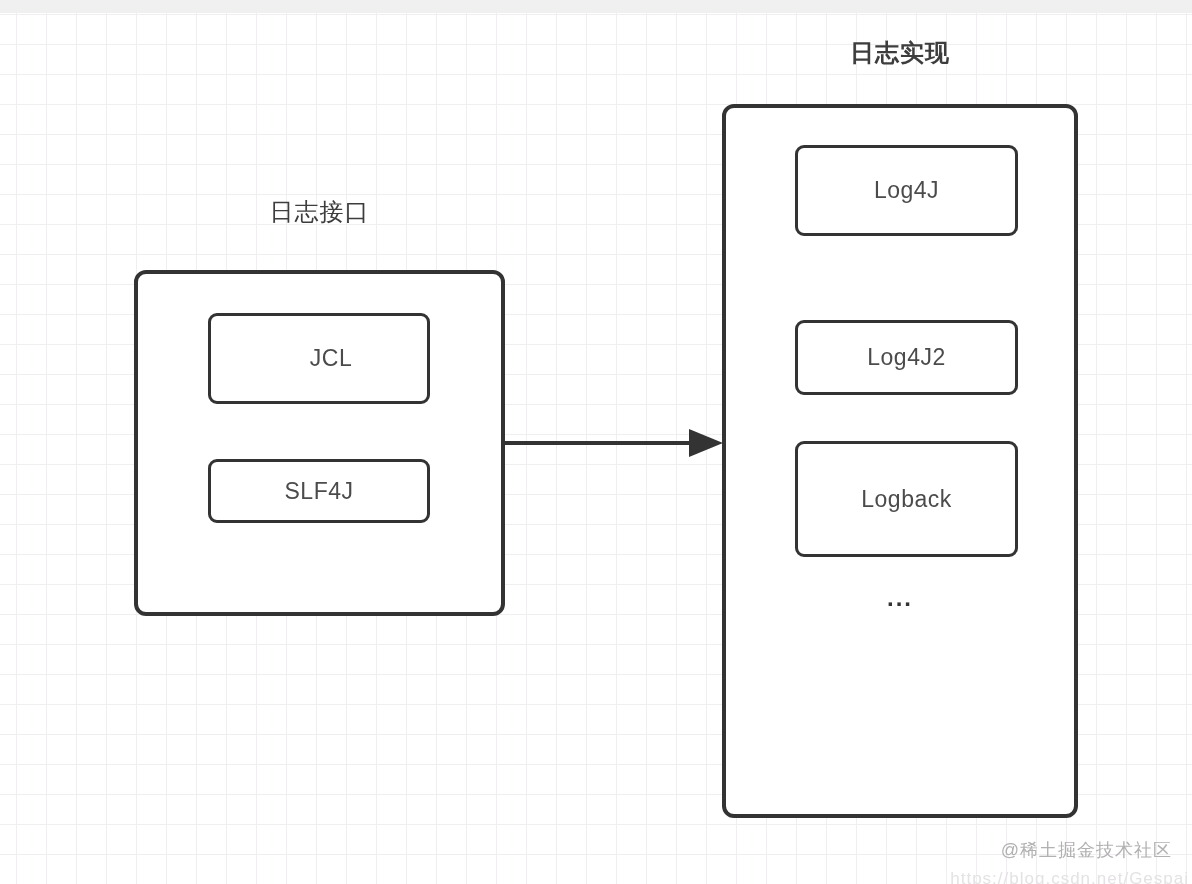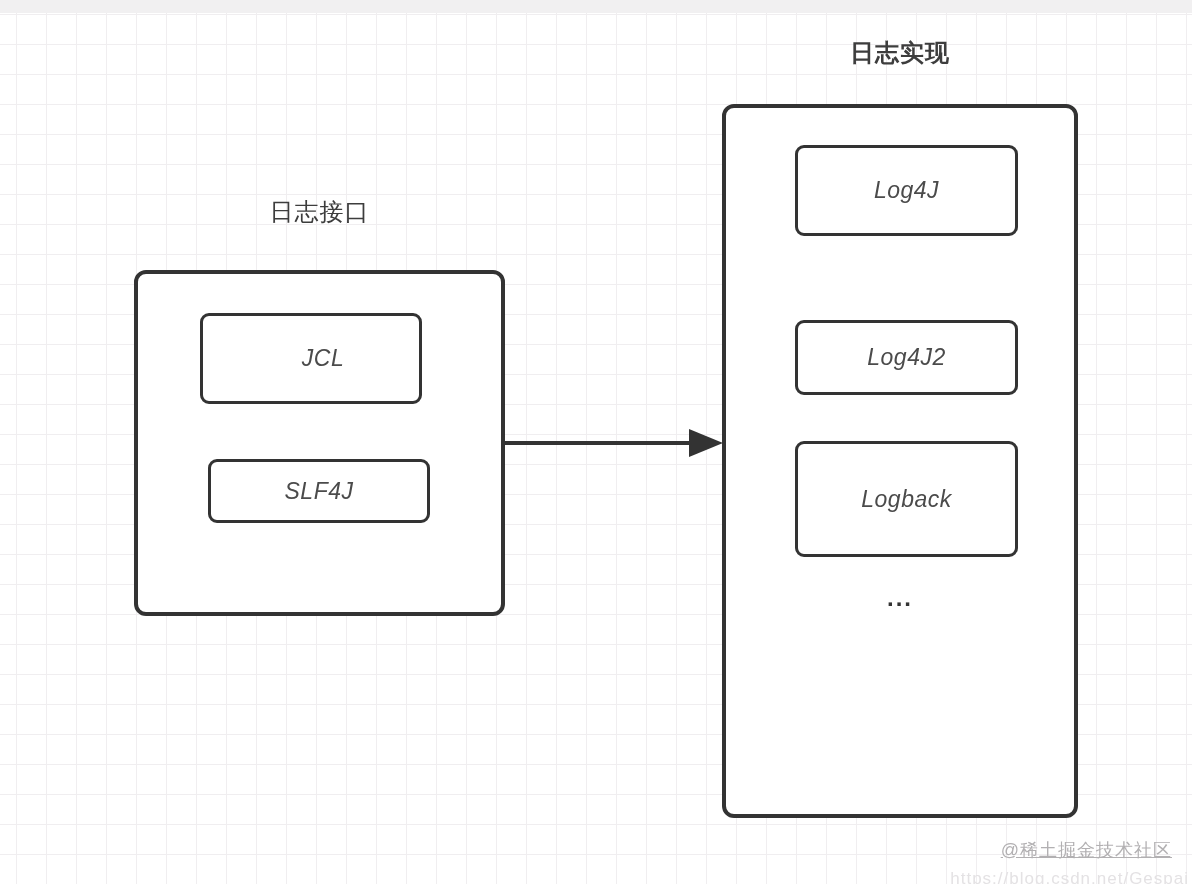--- a/index.html
+++ b/index.html
@@ -49,21 +49,20 @@
     background: #ffffff;
     border: 3px solid #333333;
     border-radius: 9px;
     box-sizing: border-box;
     display: flex;
     align-items: center;
     justify-content: center;
     font-size: 23px;
     color: #4b4b4b;
     letter-spacing: 0.5px;
-    font-style: italic;
   }
   .ellipsis {
     position: absolute;
     text-align: center;
     font-size: 24px;
     font-weight: bold;
     color: #333333;
     letter-spacing: 2px;
   }
   .arrow-svg {
@@ -71,21 +70,20 @@
     left: 503px;
     top: 421px;
   }
   .wm-community {
     position: absolute;
     right: 20px;
     top: 838px;
     font-size: 18px;
     color: #b2b0b2;
     letter-spacing: 1px;
-    text-decoration: underline;
   }
   .wm-url {
     position: absolute;
     right: 3px;
     top: 855px;
     font-size: 17px;
     color: #e4e2e4;
     letter-spacing: 1px;
     margin-top: 14px;
   }
@@ -94,21 +92,21 @@
 <body>
 
 <div class="canvas">
 
   <div class="top-band"></div>
 
   <div class="group-title" style="left:134px; top:196px; width:371px;">日志接口</div>
 
   <div class="group-box" style="left:134px; top:270px; width:371px; height:346px;"></div>
 
-  <div class="node" style="left:200px; top:313px; width:222px; height:91px;padding-left:24px;">JCL</div>
+  <div class="node" style="left:208px; top:313px; width:222px; height:91px;padding-left:24px;">JCL</div>
 
   <div class="node" style="left:208px; top:459px; width:222px; height:64px;">SLF4J</div>
 
   <svg class="arrow-svg" width="222" height="44" viewBox="0 0 222 44">
     <line x1="2" y1="22" x2="188" y2="22" stroke="#333333" stroke-width="4"></line>
     <polygon points="186,8 220,22 186,36" fill="#333333"></polygon>
   </svg>
 
   <div class="group-title" style="left:722px; top:37px; width:356px;font-weight:bold;">日志实现</div>
 

